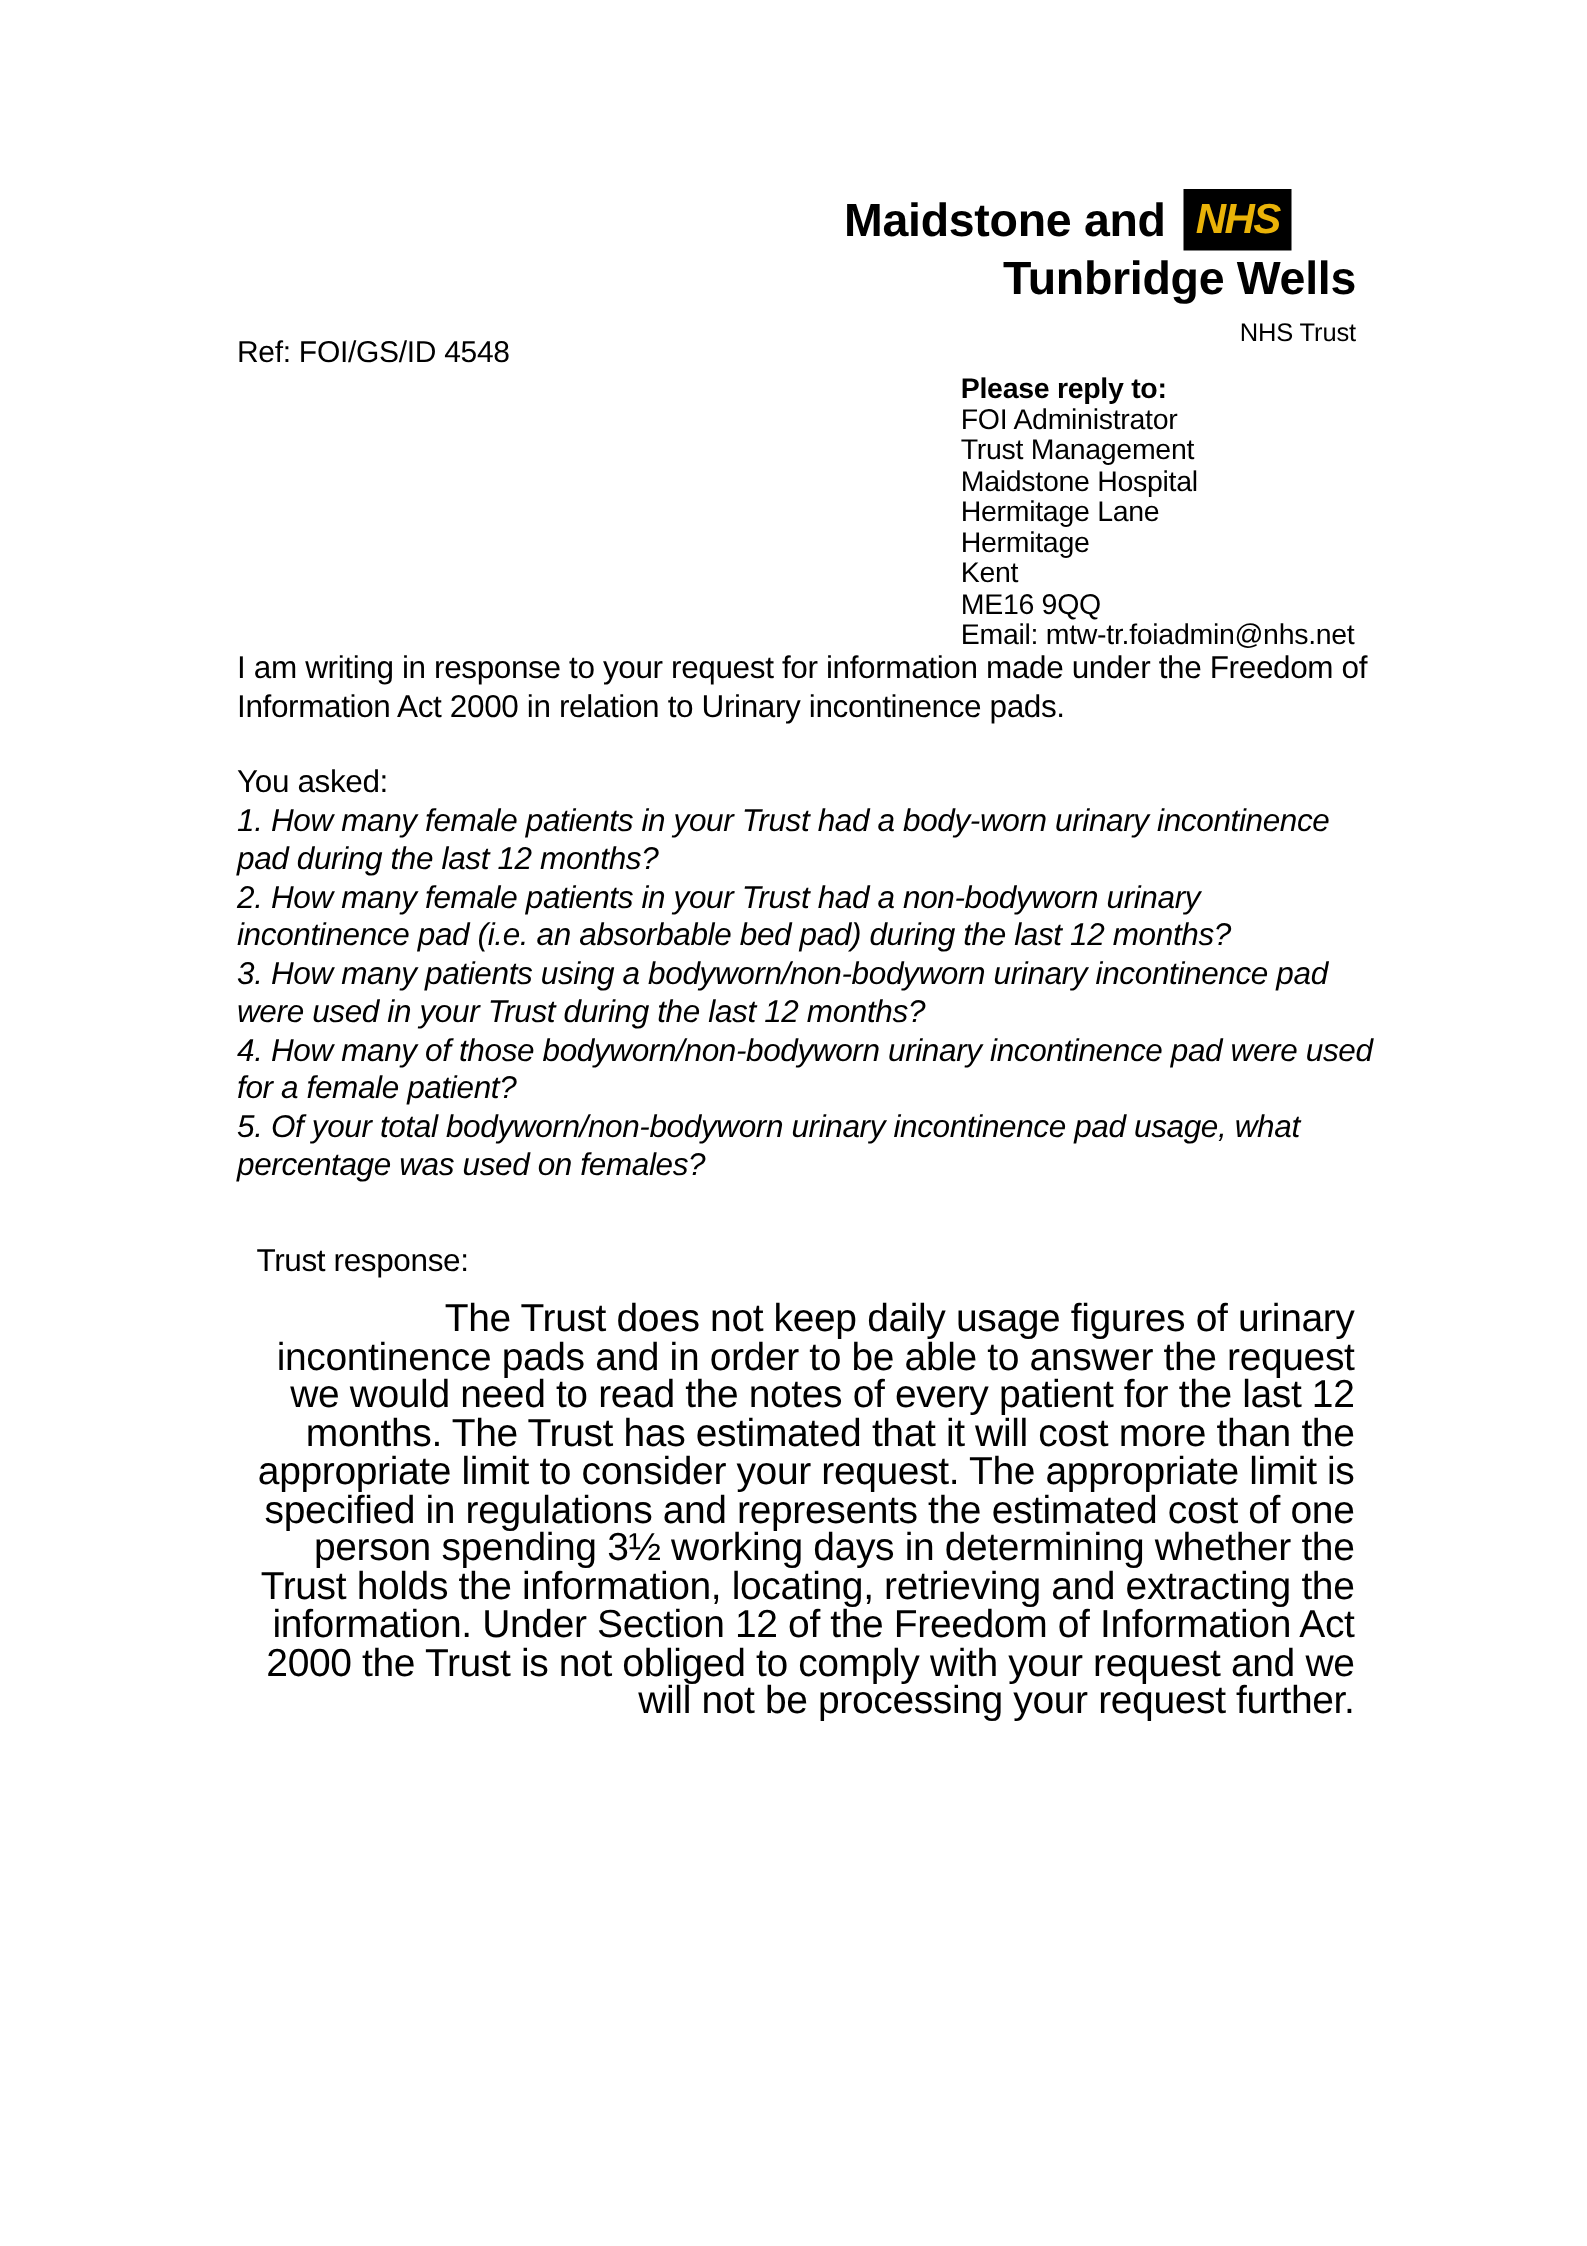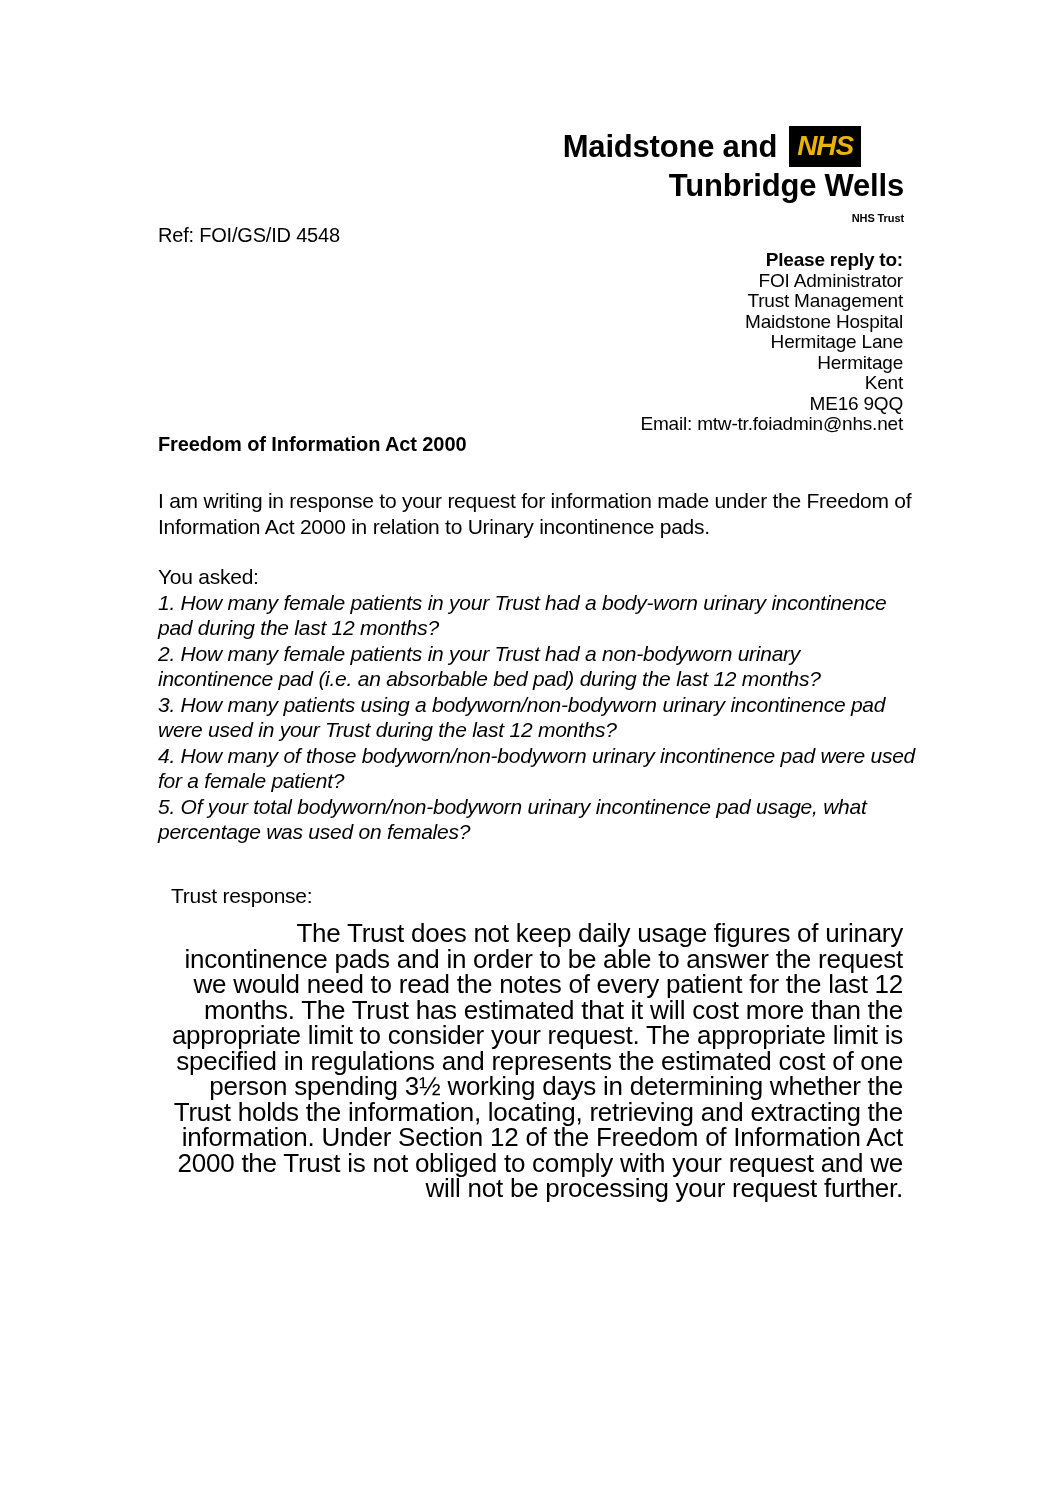--- a/index.html
+++ b/index.html
@@ -46,42 +46,41 @@
     color: #eab308;
     font-family: "Liberation Sans", sans-serif;
     font-weight: bold;
     font-style: italic;
     font-size: 28px;
     line-height: 1;
     padding: 6px 8px 7px 8px;
     letter-spacing: -1px;
   }
   .org-sub {
-    font-size: 11px;
-    font-weight: bold;
+    font-size: 17px;
+    font-weight: normal;
     margin-top: 7px;
     letter-spacing: -0.1px;
   }
 
   
   .ref-line {
     position: absolute;
     left: 158px;
     top: 224px;
     font-size: 20px;
     letter-spacing: -0.2px;
     white-space: nowrap;
   }
 
   
   .reply-block {
     position: absolute;
     right: 155px;
     top: 250px;
-    text-align: right;
     font-size: 19px;
     line-height: 20.5px;
     letter-spacing: -0.2px;
   }
   .reply-block .reply-heading {
     font-weight: bold;
   }
   .reply-block .reply-row {
     white-space: nowrap;
   }
@@ -163,21 +162,20 @@
     <div class="reply-row">Hermitage Lane</div>
     <div class="reply-row">Hermitage</div>
     <div class="reply-row">Kent</div>
     <div class="reply-row">ME16 9QQ</div>
     <div class="reply-row">Email: mtw-tr.foiadmin@nhs.net</div>
   </div>
 
   <div class="body-col">
 
 
-    <p class="subject">Freedom of Information Act 2000</p>
 
     <p class="para">I am writing in response to your request for information made under the Freedom of Information Act 2000 in relation to Urinary incontinence pads.</p>
 
     <div class="gap"></div>
 
     <p class="para">You asked:</p>
 
     <ul class="questions">
       <li>1. How many female patients in your Trust had a body-worn urinary incontinence pad during the last 12 months?</li>
       <li>2. How many female patients in your Trust had a non-bodyworn urinary incontinence pad (i.e. an absorbable bed pad) during the last 12 months?</li>

